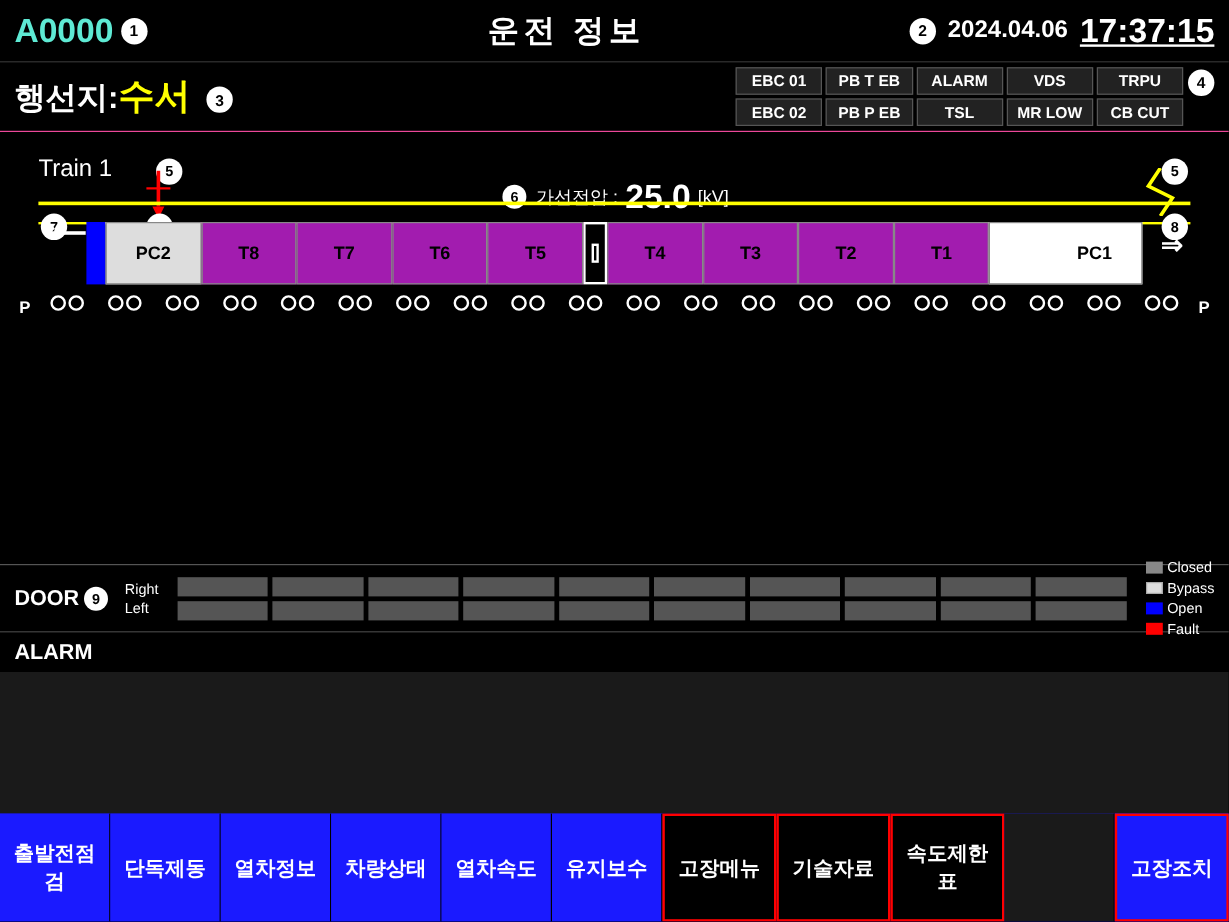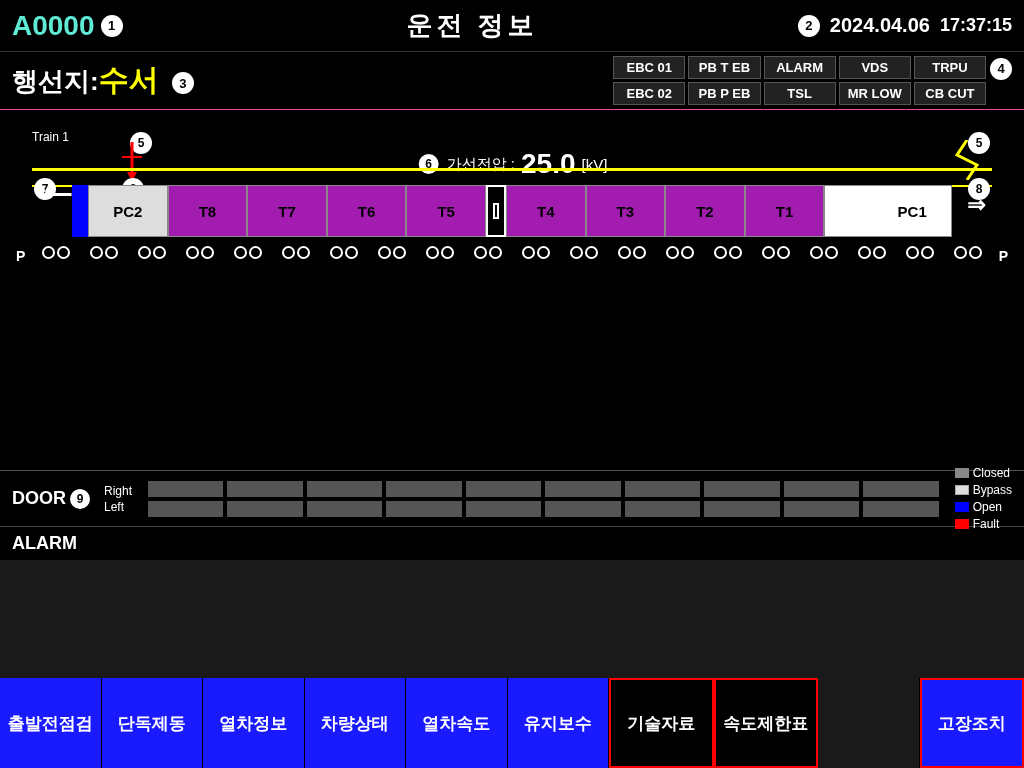--- a/index.html
+++ b/index.html
@@ -56,22 +56,23 @@
       align-items: center;
       gap: 10px;
       min-width: 280px;
       justify-content: flex-end;
     }
     .header-date {
       font-size: 20px;
       font-weight: bold;
     }
     .header-time {
-      font-size: 18px;
-      font-weight: bold;
+      font-size: 28px;
+      font-weight: bold;
+      text-decoration: underline;
     }
 
     
     .subheader {
       display: flex;
       align-items: center;
       padding: 4px 12px;
       height: 58px;
       border-bottom: 1px solid #ec4899;
     }
@@ -155,21 +156,21 @@
       right: 20px;
       height: 2px;
       background: #ff0;
     }
 
     
     .train-label {
       position: absolute;
       top: 0;
       left: 20px;
-      font-size: 12px;
+      font-size: 20px;
       color: #fff;
     }
 
     
     .voltage-display {
       position: absolute;
       top: 18px;
       left: 50%;
       transform: translateX(-50%);
       display: flex;
@@ -667,17 +668,18 @@
 
 <div class="middle-gray"></div>
 
 <div class="bottom-tabs" id="bottom-tabs">
     <button class="tab-btn">출발전점검</button>
     <button class="tab-btn">단독제동</button>
     <button class="tab-btn">열차정보</button>
     <button class="tab-btn">차량상태</button>
     <button class="tab-btn">열차속도</button>
     <button class="tab-btn">유지보수</button>
+    <button class="tab-btn outlined">고장메뉴</button>
     <button class="tab-btn outlined">기술자료</button>
     <button class="tab-btn outlined">속도제한표</button>
     <button class="tab-btn dark"></button>
     <button class="tab-btn outlined-blue">고장조치</button>
   </div>
 
 </body></html>

